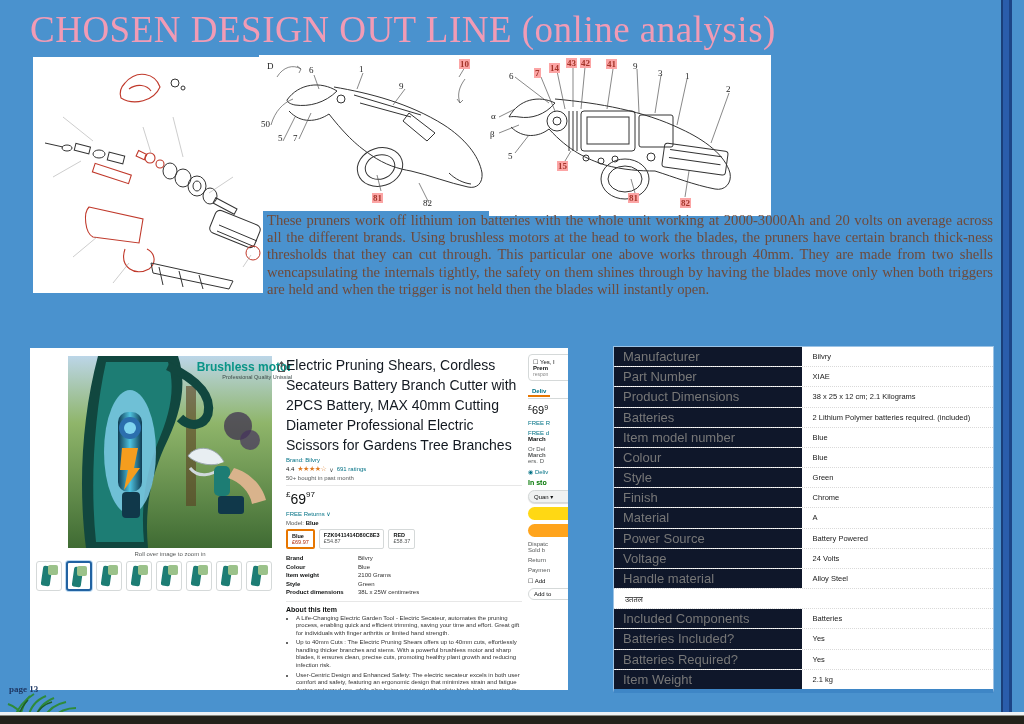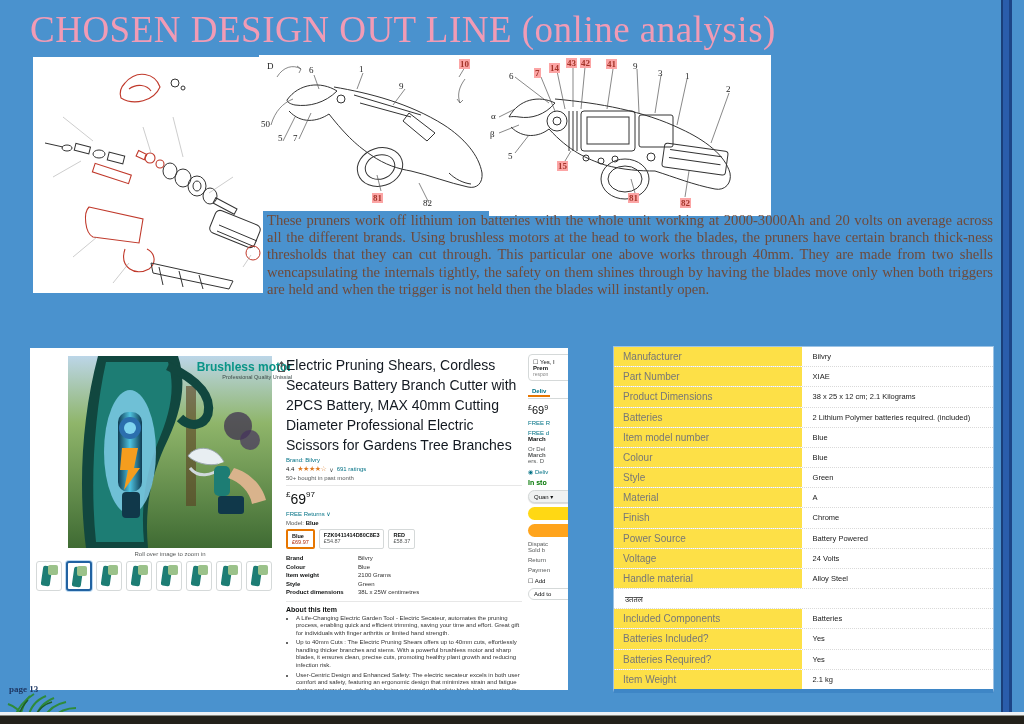--- a/index.html
+++ b/index.html
@@ -95,21 +95,21 @@
   .btn-yellow { background:#ffd814; }
   .btn-orange { background:#ffa41c; }
   .buy-line { margin-top:4px; }
   .wish-btn { margin-top:4px; width:74px; border:1px solid #d5d9d9; border-radius:7px; padding:2px 5px; background:#fff; }
 
   
   #spec-table { position:absolute; left:613px; top:346px; width:381px; height:347px; background:#fff;
     border:1px solid #9cc3e5; border-bottom:4px solid #3e86c6; display:flex; flex-direction:column; }
   .spec-row { flex:1; display:flex; align-items:center; }
   .spec-row:not(:last-child) { border-bottom:1px dotted #d9d9d9; }
-  .spec-k { width:49.5%; height:100%; background:#fde047; display:flex; align-items:center; padding-left:9px; font-size:10px; color:#777; }
+  .spec-k { width:49.5%; height:100%; background:#0f172a; display:flex; align-items:center; padding-left:9px; font-size:13px; color:#777; }
   .spec-v { flex:1; padding-left:11px; font-size:7.5px; color:#1a1a1a; }
 </style>
 </head>
 <body>
 
 <div id="slide">
 
   <div class="title">CHOSEN DESIGN OUT LINE (online analysis)</div>
 
   <div class="panel" id="panel-exploded">
@@ -440,26 +440,26 @@
     </div>
       <div class="spec-row">
       <div class="spec-k">Colour</div>
       <div class="spec-v">Blue</div>
     </div>
       <div class="spec-row">
       <div class="spec-k">Style</div>
       <div class="spec-v">Green</div>
     </div>
       <div class="spec-row">
+      <div class="spec-k">Finish</div>
+      <div class="spec-v">Chrome</div>
+    </div>
+      <div class="spec-row">
       <div class="spec-k">Material</div>
       <div class="spec-v">A</div>
-    </div>
-      <div class="spec-row">
-      <div class="spec-k">Finish</div>
-      <div class="spec-v">Chrome</div>
     </div>
       <div class="spec-row">
       <div class="spec-k">Power Source</div>
       <div class="spec-v">Battery Powered</div>
     </div>
       <div class="spec-row">
       <div class="spec-k">Voltage</div>
       <div class="spec-v">24 Volts</div>
     </div>
       <div class="spec-row">

